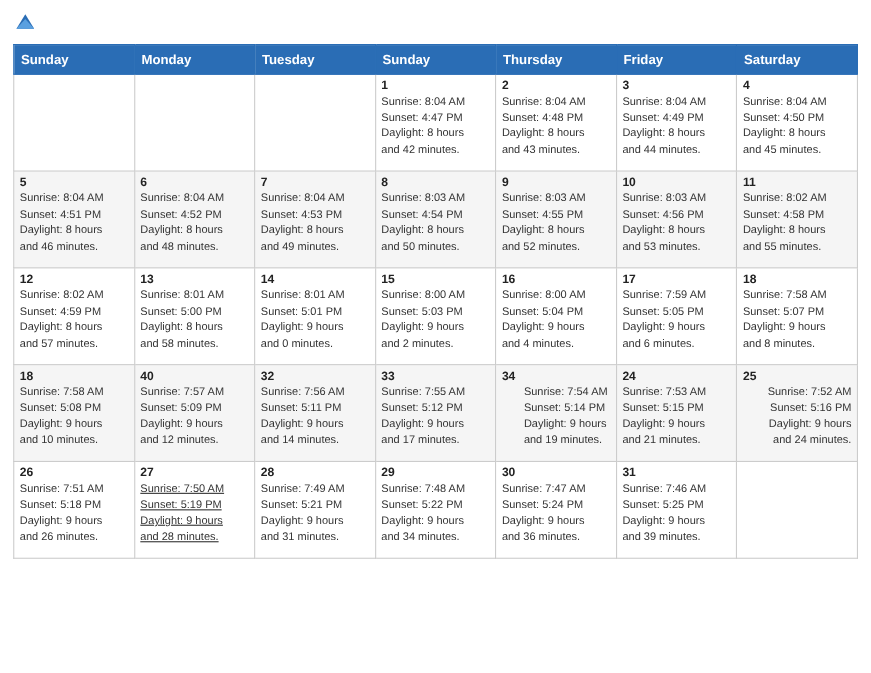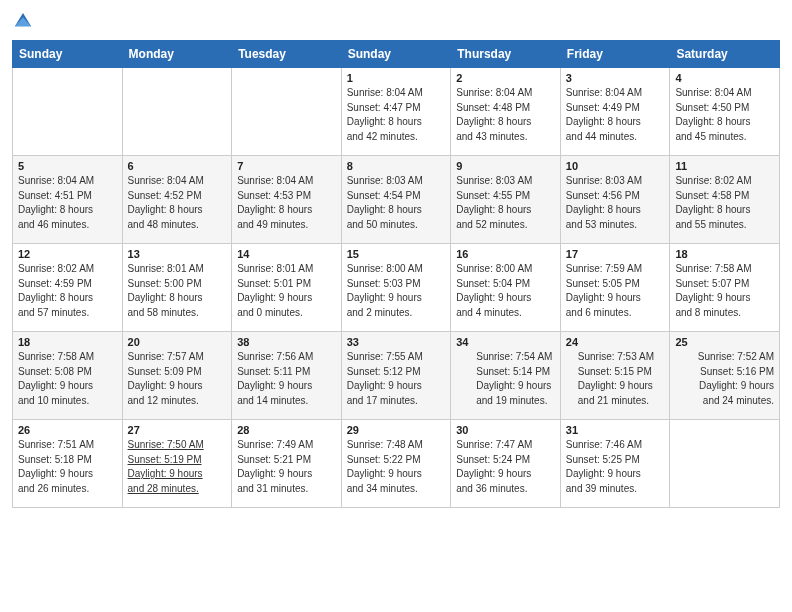--- a/index.html
+++ b/index.html
@@ -272,28 +272,28 @@
         </tr>
         <tr>
           <td>
             <div class="day-num">18</div>
             <div class="day-info" style="white-space: pre-line;">Sunrise: 7:58 AM
 Sunset: 5:08 PM
 Daylight: 9 hours
 and 10 minutes.</div>
           </td>
           <td>
-            <div class="day-num">20</div>
+            <div class="day-num">40</div>
             <div class="day-info" style="white-space: pre-line;">Sunrise: 7:57 AM
 Sunset: 5:09 PM
 Daylight: 9 hours
 and 12 minutes.</div>
           </td>
           <td>
-            <div class="day-num">38</div>
+            <div class="day-num">32</div>
             <div class="day-info" style="white-space: pre-line;">Sunrise: 7:56 AM
 Sunset: 5:11 PM
 Daylight: 9 hours
 and 14 minutes.</div>
           </td>
           <td>
             <div class="day-num">33</div>
             <div class="day-info" style="white-space: pre-line;">Sunrise: 7:55 AM
 Sunset: 5:12 PM
 Daylight: 9 hours
@@ -301,21 +301,21 @@
           </td>
           <td>
             <div class="day-num">34</div>
             <div class="day-info" style="white-space: pre-line; margin-left: 20px;">Sunrise: 7:54 AM
 Sunset: 5:14 PM
 Daylight: 9 hours
 and 19 minutes.</div>
           </td>
           <td>
             <div class="day-num">24</div>
-            <div class="day-info" style="white-space: pre-line; margin-left: 12px;">Sunrise: 7:53 AM
+            <div class="day-info" style="white-space: pre-line;">Sunrise: 7:53 AM
 Sunset: 5:15 PM
 Daylight: 9 hours
 and 21 minutes.</div>
           </td>
           <td>
             <div class="day-num">25</div>
             <div class="day-info" style="white-space: pre-line; text-align: right;">Sunrise: 7:52 AM
 Sunset: 5:16 PM
 Daylight: 9 hours
 and 24 minutes.</div>

